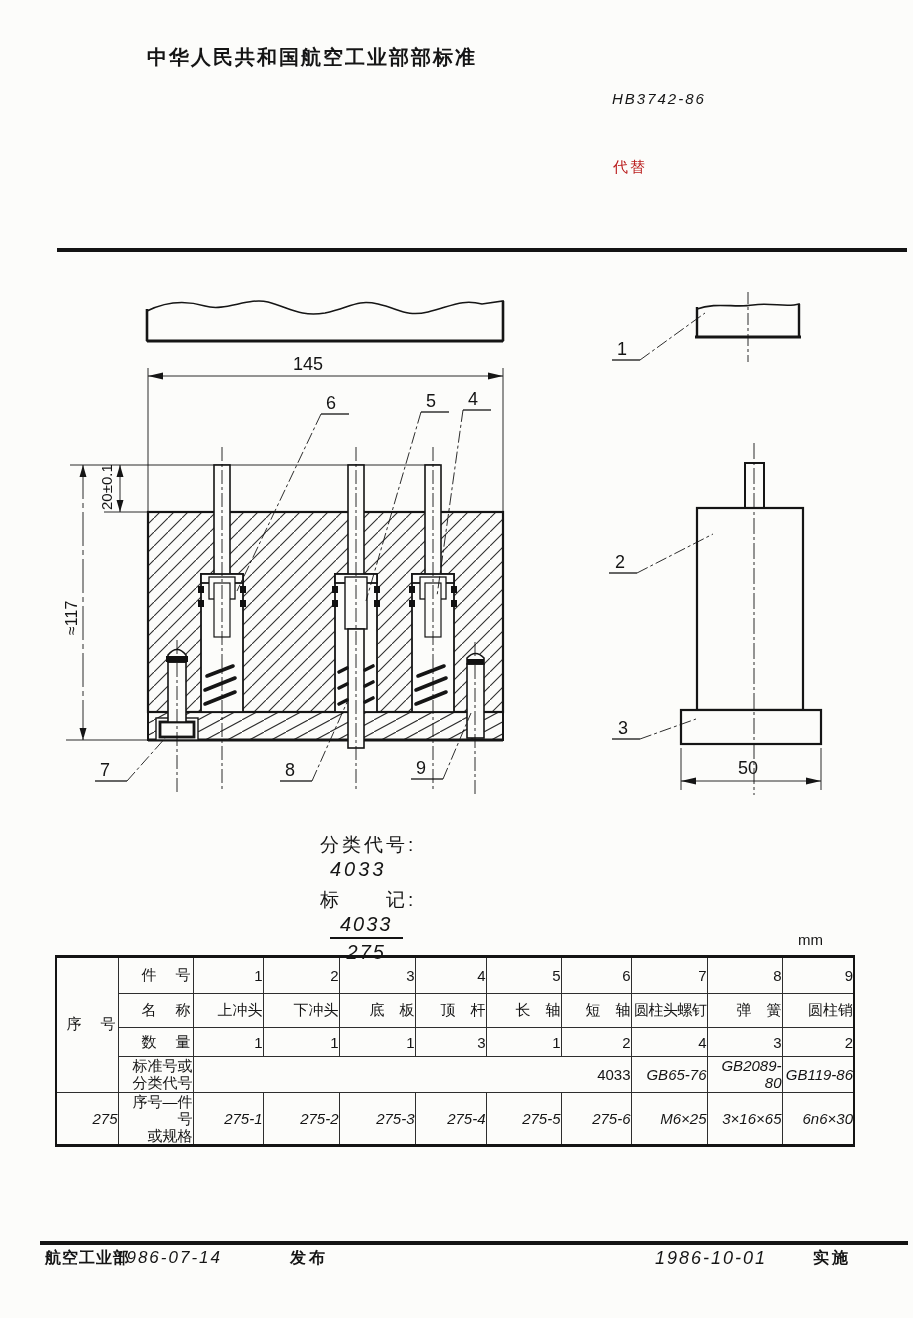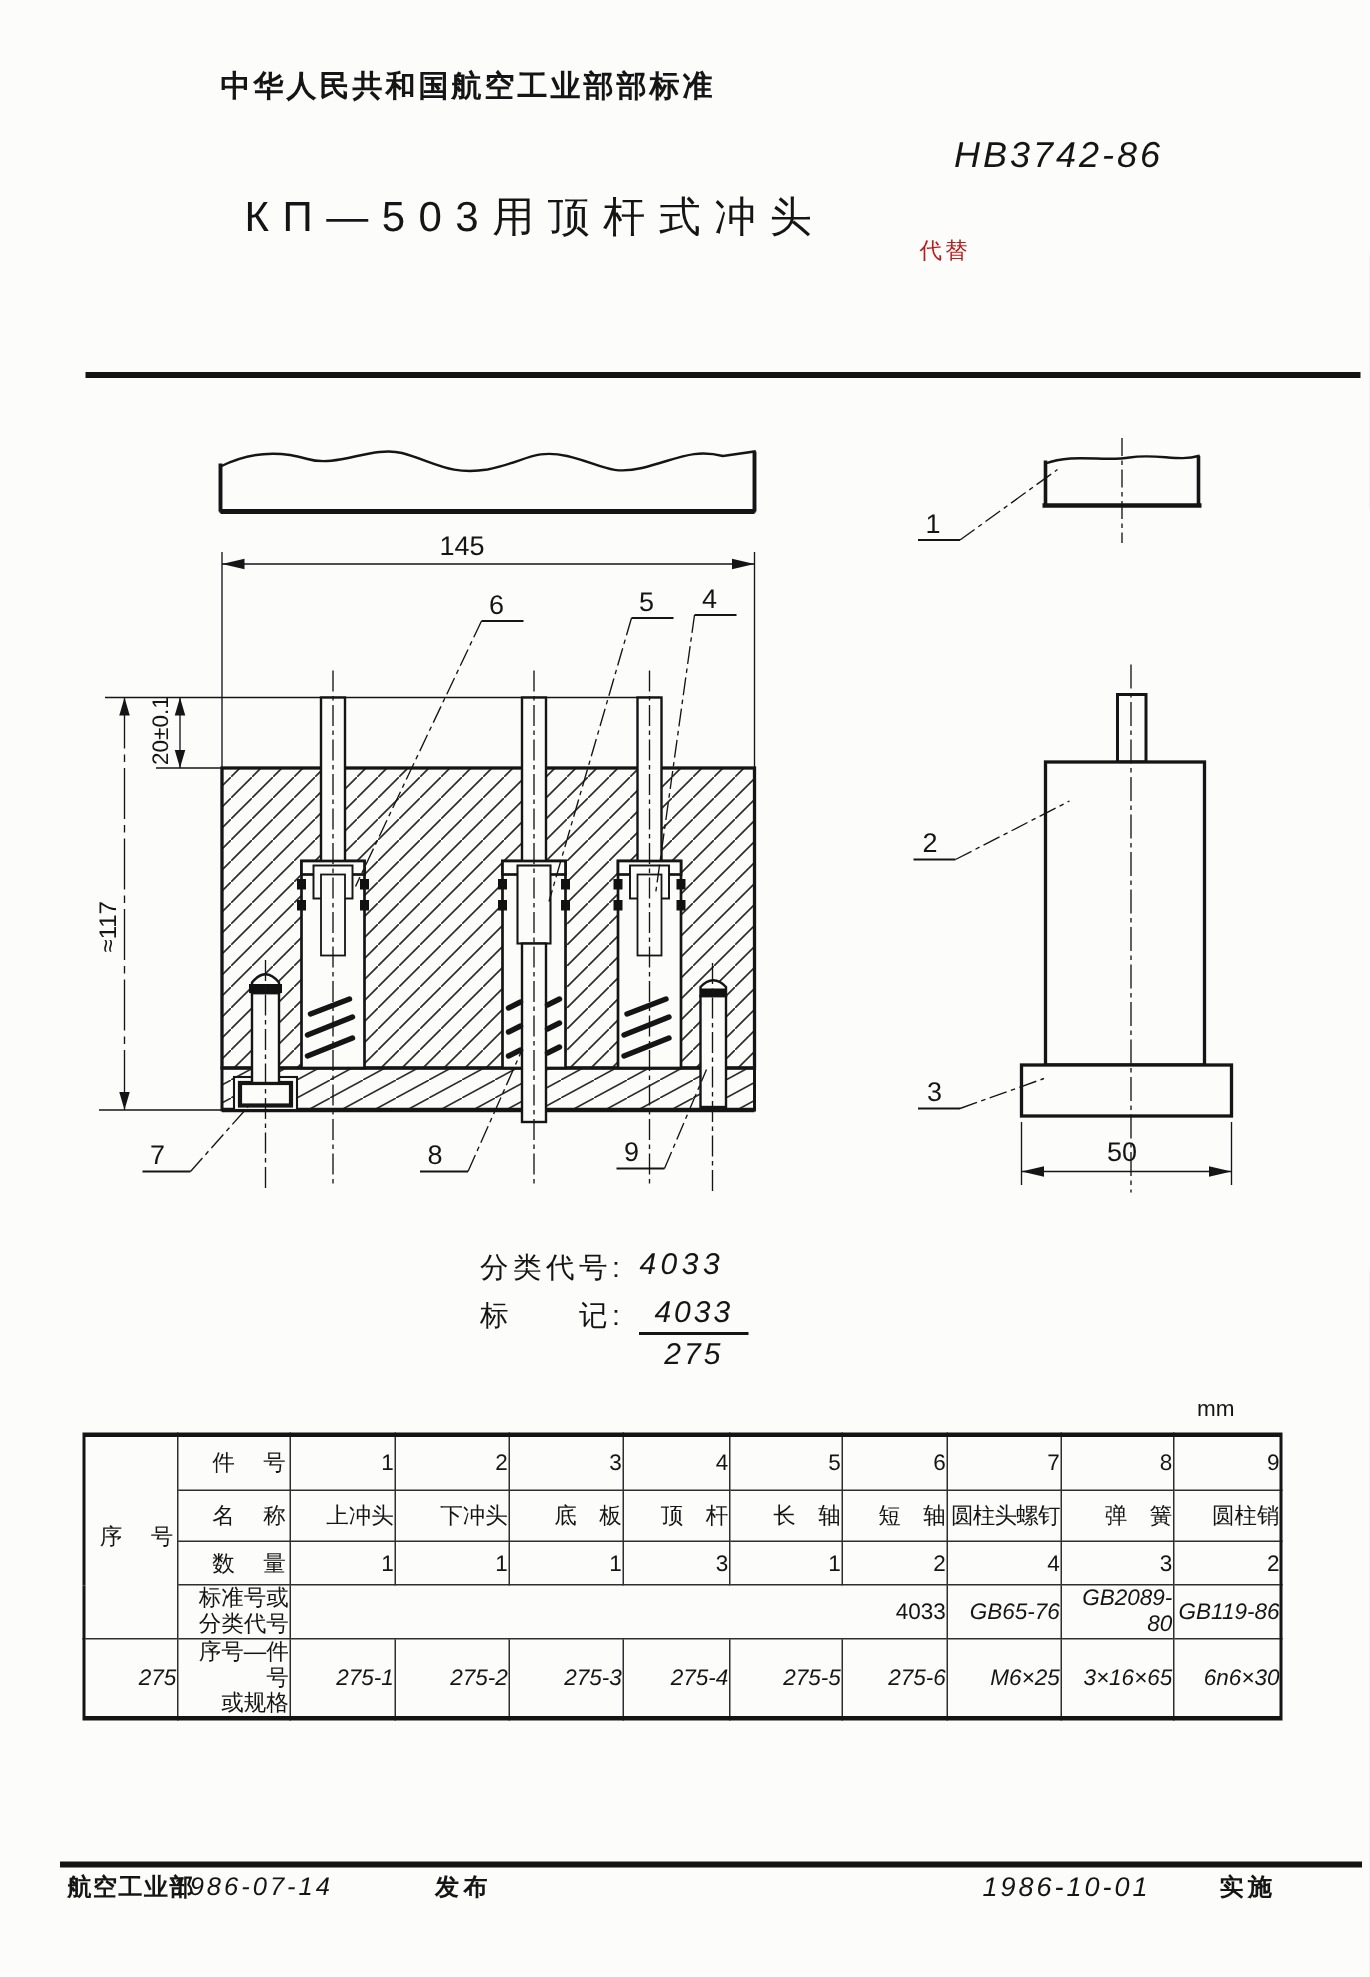--- a/index.html
+++ b/index.html
@@ -2,27 +2,27 @@
 <html><head>
 <meta charset="utf-8">
 <style>
   html,body{margin:0;padding:0;background:#e8e8e6;}
   #sheet{position:relative;width:913px;height:1318px;background:#fcfcfa;margin:0 auto;
          font-family:"Liberation Sans","DejaVu Sans",sans-serif;color:#151515;overflow:hidden;}
   .abs{position:absolute;}
   .hand{font-style:italic;}
   .std-header{left:147px;top:44px;font-size:20px;font-weight:bold;letter-spacing:2px;}
   .doc-title{left:163px;top:126px;font-size:28px;letter-spacing:9px;font-weight:500;}
-  .std-no{left:636px;top:90px;font-size:24px;letter-spacing:2px;}
+  .std-no{left:612px;top:90px;font-size:15px;letter-spacing:2px;}
   .daiti{left:613px;top:158px;font-size:15px;color:#b91c1c;filter:blur(.4px);letter-spacing:2px;}
   .rule{background:#141414;}
   .mm-label{left:798px;top:931px;font-size:15px;}
   
   .cls{left:320px;top:832px;font-size:19px;}
-  .cls-row{display:flex;align-items:flex-start;margin-bottom:6px;}
+  .cls-row{display:flex;align-items:flex-start;margin-bottom:6px;flex-direction:column;}
   .cls-label{letter-spacing:3px;}
   .cls-value{margin-left:10px;font-size:20px;font-style:italic;letter-spacing:3px;}
   .frac{display:inline-flex;flex-direction:column;align-items:center;margin-left:10px;
         font-size:20px;font-style:italic;letter-spacing:2px;line-height:1.15;}
   .frac .num{padding:0 10px 1px;border-bottom:2px solid #141414;}
   .frac .den{padding-top:2px;}
   
   .parts-table{left:55px;top:955px;border-collapse:collapse;table-layout:fixed;width:798px;}
   .parts-table td,.parts-table th{border:1px solid #2e2e2e;text-align:right;vertical-align:middle;
         padding:0;font-weight:normal;font-size:15px;overflow:hidden;}
@@ -42,21 +42,20 @@
   .f-edate{left:655px;top:1248px;font-size:18px;font-style:italic;letter-spacing:2px;}
   .f-efflab{left:813px;top:1248px;font-size:16px;font-weight:bold;letter-spacing:3px;}
   svg text{font-family:"Liberation Sans","DejaVu Sans",sans-serif;fill:#151515;}
 </style>
 </head>
 <body>
 
 <div id="sheet">
 
   <div class="abs std-header">中华人民共和国航空工业部部标准</div>
-  <div class="abs doc-title">КП—503用顶杆式冲头</div>
   <div class="abs std-no hand">HB3742-86</div>
   <div class="abs daiti">代替</div>
   <div class="abs rule" style="left:57px;top:248px;width:850px;height:4px;"></div>
 
   <svg class="abs" style="left:0;top:240px;" width="913" height="580" viewBox="0 240 913 580">
     <defs>
       <pattern id="h45" patternUnits="userSpaceOnUse" width="14" height="14">
         <path d="M-1,15 L15,-1" stroke="#2c2c2c" stroke-width="1.1" fill="none"></path>
       </pattern>
       <pattern id="h30" patternUnits="userSpaceOnUse" width="22" height="12">

